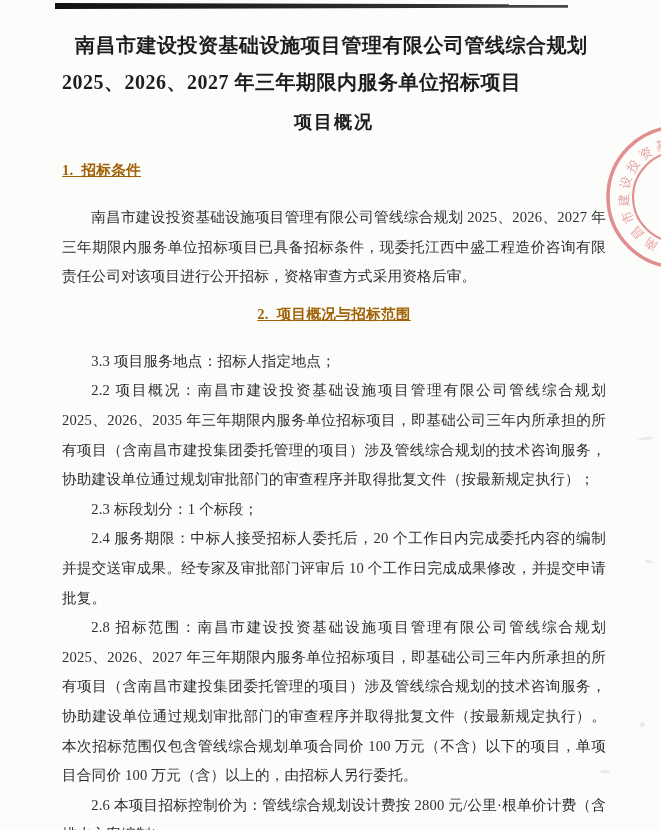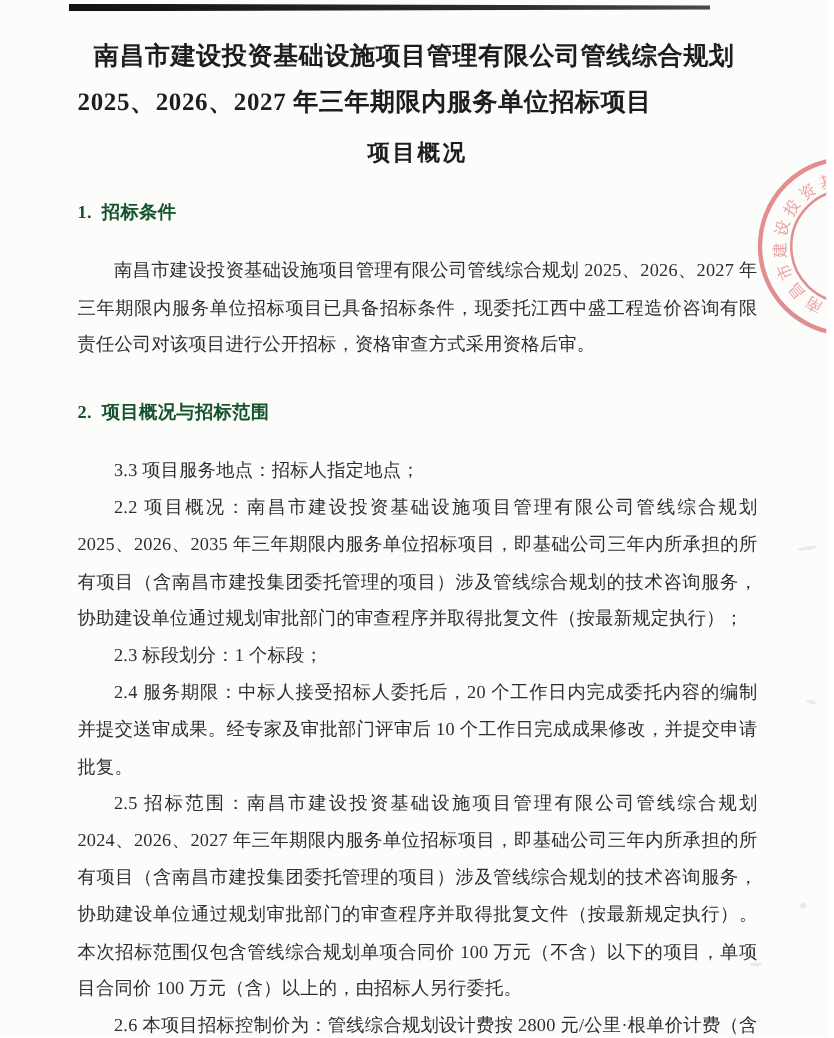--- a/index.html
+++ b/index.html
@@ -49,26 +49,27 @@
     font-size: 14.5px;
     font-weight: bold;
     margin-top: 10px;
     line-height: 20px;
     color: #222222;
   }
   .section-heading {
     font-size: 14.6px;
     font-weight: bold;
     line-height: 21px;
-    color: #14532d;
+    color: #a16207;
     white-space: pre-wrap;
     letter-spacing: 0.3px;
+    text-decoration: underline;
   }
   .section-1 .section-heading { margin-top: 25px; }
-  .section-2 .section-heading { margin-top: 28px; }
+  .section-2 .section-heading { margin-top: 12px; text-align: center; }
   .section-body { margin-top: 22px; }
   .para {
     font-size: 14.6px;
     line-height: 29.6px;
     text-align: justify;
     text-indent: 2em;
     margin: 0;
     letter-spacing: 0.2px;
     color: #2e2e2e;
   }
@@ -115,21 +116,21 @@
       </div>
     </div>
 
     <div class="section section-2">
       <div class="section-heading">2.  项目概况与招标范围</div>
       <div class="section-body">
         <p class="para">3.3 项目服务地点：招标人指定地点；</p>
         <p class="para">2.2 项目概况：南昌市建设投资基础设施项目管理有限公司管线综合规划 2025、2026、2035 年三年期限内服务单位招标项目，即基础公司三年内所承担的所有项目（含南昌市建投集团委托管理的项目）涉及管线综合规划的技术咨询服务，协助建设单位通过规划审批部门的审查程序并取得批复文件（按最新规定执行）；</p>
         <p class="para">2.3 标段划分：1 个标段；</p>
         <p class="para">2.4 服务期限：中标人接受招标人委托后，20 个工作日内完成委托内容的编制并提交送审成果。经专家及审批部门评审后 10 个工作日完成成果修改，并提交申请批复。</p>
-        <p class="para">2.5 招标范围：南昌市建设投资基础设施项目管理有限公司管线综合规划 2024、2026、2027 年三年期限内服务单位招标项目，即基础公司三年内所承担的所有项目（含南昌市建投集团委托管理的项目）涉及管线综合规划的技术咨询服务，协助建设单位通过规划审批部门的审查程序并取得批复文件（按最新规定执行）。本次招标范围仅包含管线综合规划单项合同价 100 万元（不含）以下的项目，单项目合同价 100 万元（含）以上的，由招标人另行委托。</p>
+        <p class="para">2.8 招标范围：南昌市建设投资基础设施项目管理有限公司管线综合规划 2025、2026、2027 年三年期限内服务单位招标项目，即基础公司三年内所承担的所有项目（含南昌市建投集团委托管理的项目）涉及管线综合规划的技术咨询服务，协助建设单位通过规划审批部门的审查程序并取得批复文件（按最新规定执行）。本次招标范围仅包含管线综合规划单项合同价 100 万元（不含）以下的项目，单项目合同价 100 万元（含）以上的，由招标人另行委托。</p>
         <p class="para">2.6 本项目招标控制价为：管线综合规划设计费按 2800 元/公里·根单价计费（含排水方案编制）。</p>
       </div>
     </div>
 
   </div>
 
   <div class="seal-wrap">
     <svg id="seal-svg" width="160" height="160" viewBox="0 0 160 160">
         <circle cx="80" cy="80" r="70" fill="none" stroke="#d96a6a" stroke-width="3.5"></circle>
         <circle cx="80" cy="80" r="45" fill="none" stroke="#d96a6a" stroke-width="2"></circle>

